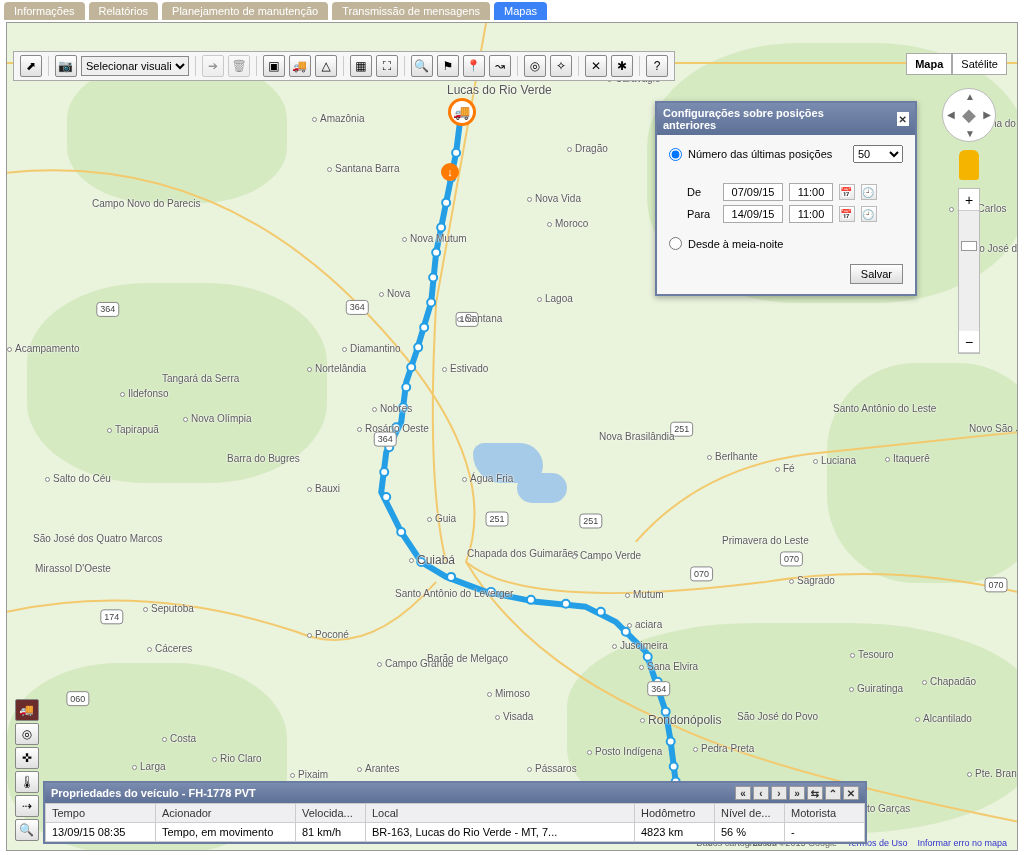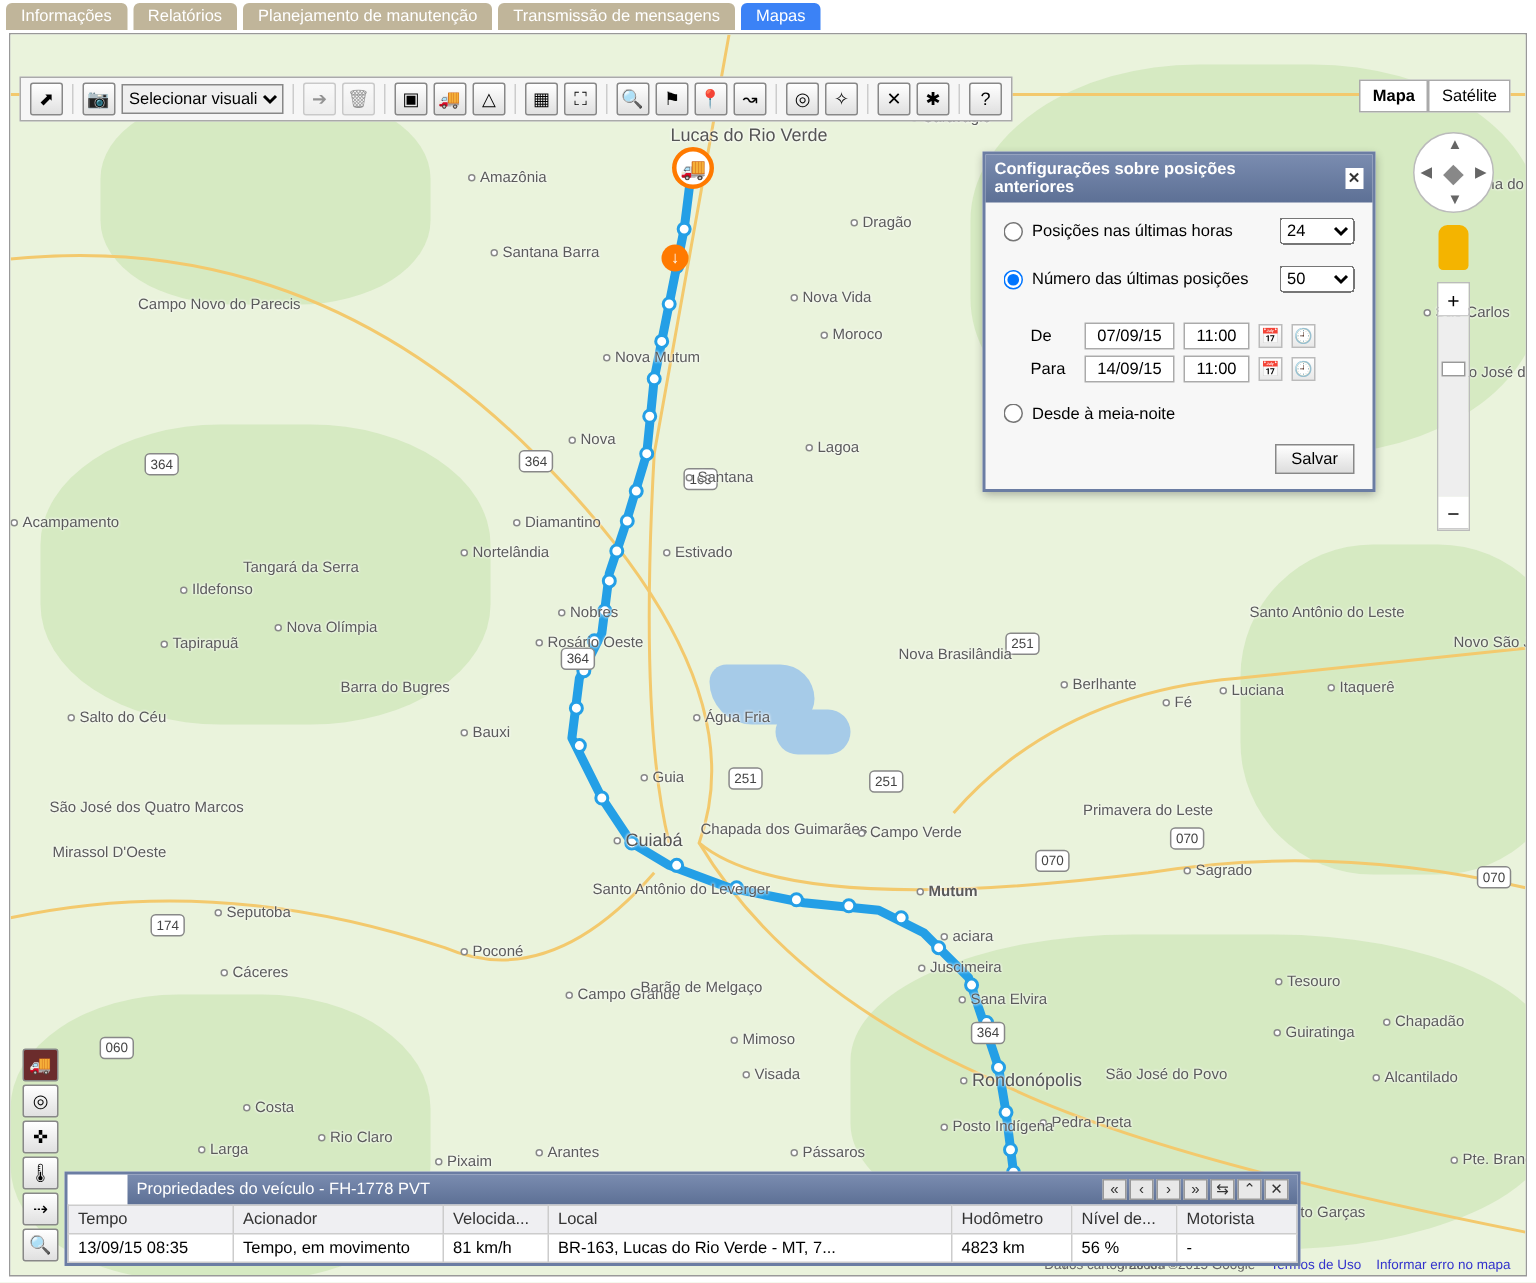--- a/index.html
+++ b/index.html
@@ -70,21 +70,21 @@
   .daterow input { width:60px; font-size:11px; height:18px; border:1px solid #aaa; text-align:center; }
   .ico-sm { width:16px; height:16px; border:1px solid #bbb; background:linear-gradient(#fff,#e8e8e8); display:inline-flex; align-items:center; justify-content:center; font-size:10px; cursor:pointer; }
   .savebtn { align-self:flex-end; font-size:11px; padding:3px 10px; border:1px solid #888; background:linear-gradient(#fff,#ddd); cursor:pointer; }
 
   
   .sidetray { position:absolute; left:8px; top:676px; display:flex; flex-direction:column; gap:2px; z-index:55; }
   .sidetray .tbtn { width:24px; height:22px; }
 
   
   .propbar { position:absolute; left:36px; right:150px; bottom:6px; border:2px solid #6b7da3; background:#fff; z-index:60; font-size:11px; }
-  .prop-hd { background: linear-gradient(#7a8cb0,#5d7095); color:#fff; padding:3px 6px; font-weight:normal; display:flex; justify-content:space-between; align-items:center;margin-left:40px; }
+  .prop-hd { background: linear-gradient(#7a8cb0,#5d7095); color:#fff; padding:3px 6px; font-weight:bold; display:flex; justify-content:space-between; align-items:center; }
   .prop-hd .hdctrls { display:flex; gap:2px; }
   .prop-hd .hdctrls span { width:16px; height:14px; background:#e8e8e8; color:#333; font-size:10px; display:inline-flex; align-items:center; justify-content:center; border:1px solid #999; cursor:pointer; }
   .proptbl { width:100%; border-collapse:collapse; }
   .proptbl th, .proptbl td { border:1px solid #ccc; padding:3px 6px; text-align:left; white-space:nowrap; overflow:hidden; text-overflow:ellipsis; }
   .proptbl th { background:#efeff2; font-weight:normal; color:#333; }
 
   
   .footer { position:absolute; bottom:2px; right:10px; font-size:9px; color:#666; display:flex; gap:10px; z-index:30; }
   .footer a { color:#33c; text-decoration:none; }
   .scalebar { position:absolute; bottom:2px; right:240px; font-size:9px; color:#555; z-index:30; }
@@ -258,42 +258,42 @@
     <div class="city" style="left:826px; top:380px;"><span>Santo Antônio do Leste</span></div>
     <div class="city" style="left:960px; top:95px;"><span>Gaúcha do Norte</span></div>
     <div class="city" style="left:942px; top:180px;"><span class="city-dot"></span><span>São Carlos</span></div>
     <div class="city" style="left:960px; top:220px;"><span>São José do Couto</span></div>
     <div class="city" style="left:962px; top:400px;"><span>Novo São Joaquim</span></div>
     <div class="city big" style="left:402px; top:530px;"><span class="city-dot"></span><span>Cuiabá</span></div>
     <div class="city" style="left:460px; top:525px;"><span>Chapada dos Guimarães</span></div>
     <div class="city" style="left:565px; top:527px;"><span class="city-dot"></span><span>Campo Verde</span></div>
     <div class="city" style="left:715px; top:512px;"><span>Primavera do Leste</span></div>
     <div class="city" style="left:782px; top:552px;"><span class="city-dot"></span><span>Sagrado</span></div>
-    <div class="city" style="left:604px; top:566px;font-weight:bold;"><span class="city-dot"></span><span>Mutum</span></div>
+    <div class="city" style="left:618px; top:566px;"><span class="city-dot"></span><span>Mutum</span></div>
     <div class="city" style="left:388px; top:565px;"><span>Santo Antônio do Leverger</span></div>
     <div class="city" style="left:300px; top:606px;"><span class="city-dot"></span><span>Poconé</span></div>
     <div class="city" style="left:370px; top:635px;"><span class="city-dot"></span><span>Campo Grande</span></div>
     <div class="city" style="left:420px; top:630px;"><span>Barão de Melgaço</span></div>
     <div class="city" style="left:480px; top:665px;"><span class="city-dot"></span><span>Mimoso</span></div>
     <div class="city" style="left:488px; top:688px;"><span class="city-dot"></span><span>Visada</span></div>
     <div class="city" style="left:205px; top:730px;"><span class="city-dot"></span><span>Rio Claro</span></div>
     <div class="city" style="left:260px; top:746px;margin-left:23px;"><span class="city-dot"></span><span>Pixaim</span></div>
     <div class="city" style="left:155px; top:710px;"><span class="city-dot"></span><span>Costa</span></div>
     <div class="city" style="left:125px; top:738px;"><span class="city-dot"></span><span>Larga</span></div>
     <div class="city" style="left:136px; top:580px;"><span class="city-dot"></span><span>Seputoba</span></div>
     <div class="city" style="left:28px; top:540px;"><span>Mirassol D'Oeste</span></div>
     <div class="city" style="left:26px; top:510px;"><span>São José dos Quatro Marcos</span></div>
     <div class="city" style="left:140px; top:620px;"><span class="city-dot"></span><span>Cáceres</span></div>
     <div class="city" style="left:620px; top:596px;"><span class="city-dot"></span><span>aciara</span></div>
     <div class="city" style="left:632px; top:638px;"><span class="city-dot"></span><span>Sana Elvira</span></div>
     <div class="city" style="left:605px; top:617px;"><span class="city-dot"></span><span>Juscimeira</span></div>
     <div class="city big" style="left:633px; top:690px;"><span class="city-dot"></span><span>Rondonópolis</span></div>
     <div class="city" style="left:730px; top:688px;"><span>São José do Povo</span></div>
     <div class="city" style="left:686px; top:720px;"><span class="city-dot"></span><span>Pedra Preta</span></div>
-    <div class="city" style="left:580px; top:723px;margin-left:40px;"><span class="city-dot"></span><span>Posto Indígena</span></div>
+    <div class="city" style="left:580px; top:723px;"><span class="city-dot"></span><span>Posto Indígena</span></div>
     <div class="city" style="left:520px; top:740px;"><span class="city-dot"></span><span>Pássaros</span></div>
     <div class="city" style="left:350px; top:740px;"><span class="city-dot"></span><span>Arantes</span></div>
     <div class="city" style="left:843px; top:626px;"><span class="city-dot"></span><span>Tesouro</span></div>
     <div class="city" style="left:842px; top:660px;"><span class="city-dot"></span><span>Guiratinga</span></div>
     <div class="city" style="left:915px; top:653px;"><span class="city-dot"></span><span>Chapadão</span></div>
     <div class="city" style="left:908px; top:690px;"><span class="city-dot"></span><span>Alcantilado</span></div>
     <div class="city" style="left:960px; top:745px;"><span class="city-dot"></span><span>Pte. Branca</span></div>
     <div class="city" style="left:843px; top:780px;"><span class="city-dot"></span><span>Alto Garças</span></div>
     <div class="city" style="left:975px; top:335px;margin-left:44px;"><span>C   ópolis</span></div>
 
@@ -353,29 +353,20 @@
       <div class="zbtn">−</div>
     </div>
   </div>
 
   <div class="panel">
     <div class="panel-hd">
       <span>Configurações sobre posições anteriores</span>
       <span class="pin">✕</span>
     </div>
     <div class="panel-body">
-      <div class="row">
-        <label class="radio">
-          <input type="radio" name="posmode" style="">
-          <span>Posições nas últimas horas</span>
-        </label>
-        <select class="sel-sm">
-          <option>24</option>
-        </select>
-      </div>
       <div class="row">
         <label class="radio">
           <input type="radio" name="posmode" checked="" style="">
           <span>Número das últimas posições</span>
         </label>
         <select class="sel-sm">
           <option>50</option>
         </select>
       </div>
       <div>

